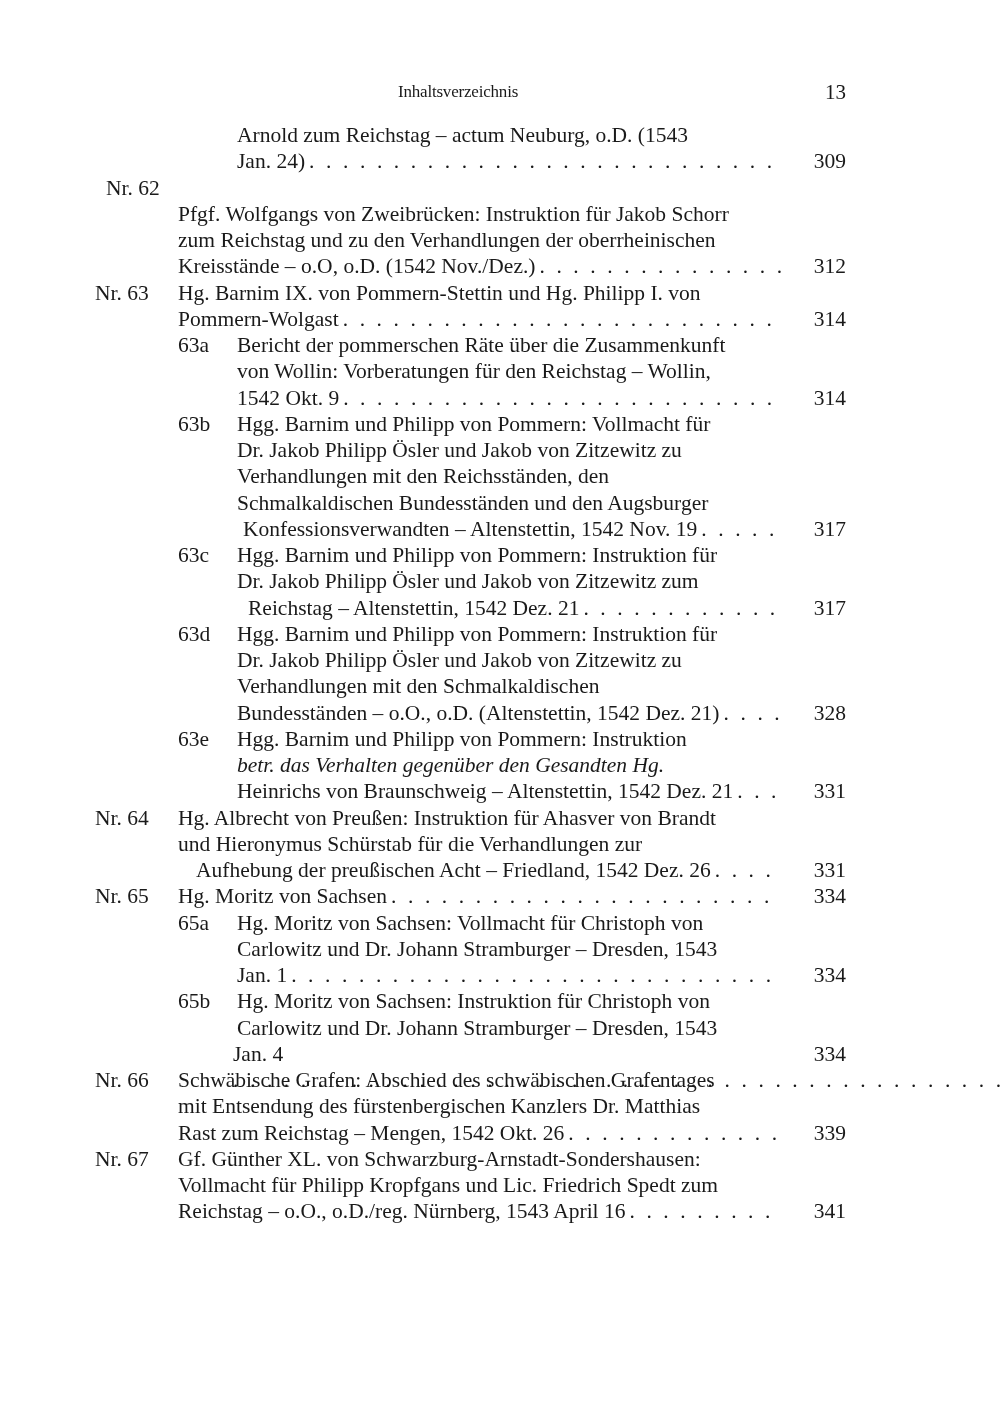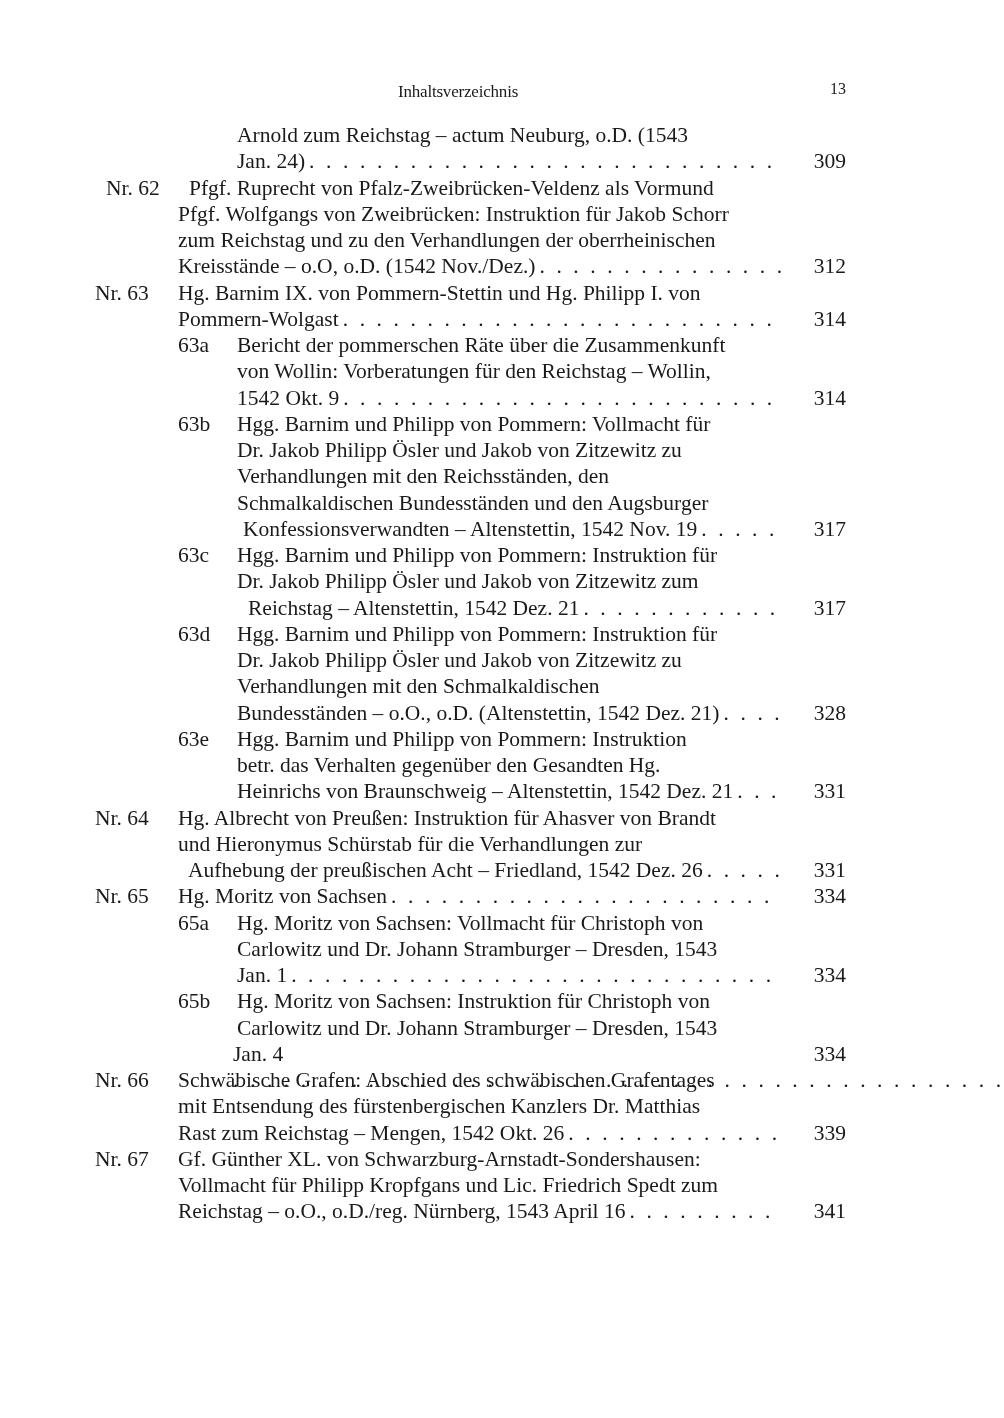--- a/index.html
+++ b/index.html
@@ -1,21 +1,21 @@
 <!DOCTYPE html>
 <html><head>
 <meta charset="utf-8">
 <style>
   html, body { margin: 0; padding: 0; background: #ffffff; }
   body { width: 1004px; height: 1418px; position: relative; overflow: hidden;
          font-family: "Liberation Serif", "DejaVu Serif", serif; color: #1a1a1a; }
   .page { position: absolute; left: 0; top: 0; width: 1004px; height: 1418px; }
   .running-head { position: absolute; top: 80px; left: 0; width: 1004px; height: 26px; }
   .running-title { position: absolute; left: 398px; top: 2px; font-size: 17px; letter-spacing: -0.2px; }
-  .page-num { position: absolute; left: 816px; top: 0; width: 30px; text-align: right; font-size: 16px; }
+  .page-num { position: absolute; left: 816px; top: 0; width: 30px; text-align: right; font-size: 21px; }
   .toc { position: absolute; left: 0; top: 122px; width: 1004px; }
   .line { position: absolute; left: 0; height: 26px; width: 1004px; font-size: 21.5px; line-height: 26px; white-space: nowrap; }
   .num { position: absolute; left: 95px; }
   .sub { position: absolute; left: 178px; }
   .t1 { position: absolute; left: 178px; }
   .t2 { position: absolute; left: 237px; }
   .fill { display: flex; align-items: baseline; position: absolute; right: 222px; }
   .dots { flex: 1 1 auto; overflow: hidden; letter-spacing: 3.1px; margin-left: 4px; color: #1a1a1a; }
   .pg { position: absolute; left: 806px; width: 40px; text-align: right; }
 </style>
@@ -34,21 +34,20 @@
       </div>
       <div class="line" style="top: 26.25px;">
         <span class="fill" style="left: 237px;">
           <span>Jan. 24)</span>
           <span class="dots">. . . . . . . . . . . . . . . . . . . . . . . . . . . . . . . . . . . . . . . . . . . . . . . . . . . . .</span>
         </span>
         <span class="pg">309</span>
       </div>
       <div class="line" style="top: 52.5px; margin-left: 11px;">
         <span class="num">Nr. 62</span>
-        <span class="t1">Pfgf. Ruprecht von Pfalz-Zweibrücken-Veldenz als Vormund</span>
       </div>
       <div class="line" style="top: 78.75px; text-align: right;">
         <span class="t1">Pfgf. Wolfgangs von Zweibrücken: Instruktion für Jakob Schorr</span>
       </div>
       <div class="line" style="top: 105px;">
         <span class="t1">zum Reichstag und zu den Verhandlungen der oberrheinischen</span>
       </div>
       <div class="line" style="top: 131.25px;">
         <span class="fill" style="left: 178px;">
           <span>Kreisstände – o.O, o.D. (1542 Nov./Dez.)</span>
@@ -129,39 +128,39 @@
         <span class="fill" style="left: 237px;">
           <span>Bundesständen – o.O., o.D. (Altenstettin, 1542 Dez. 21)</span>
           <span class="dots">. . . . . . . . . . . . . . . . . . . . . . . . . . . . . . . . . . . . . . . . . . . . . . . . . . . . .</span>
         </span>
         <span class="pg">328</span>
       </div>
       <div class="line" style="top: 603.75px;">
         <span class="sub">63e</span>
         <span class="t2">Hgg. Barnim und Philipp von Pommern: Instruktion</span>
       </div>
-      <div class="line" style="top: 630px;">
+      <div class="line" style="top: 630px; font-style: italic;">
         <span class="t2">betr. das Verhalten gegenüber den Gesandten Hg.</span>
       </div>
       <div class="line" style="top: 656.25px;">
         <span class="fill" style="left: 237px;">
           <span>Heinrichs von Braunschweig – Altenstettin, 1542 Dez. 21</span>
           <span class="dots">. . . . . . . . . . . . . . . . . . . . . . . . . . . . . . . . . . . . . . . . . . . . . . . . . . . . .</span>
         </span>
         <span class="pg">331</span>
       </div>
       <div class="line" style="top: 682.5px;">
         <span class="num">Nr. 64</span>
         <span class="t1">Hg. Albrecht von Preußen: Instruktion für Ahasver von Brandt</span>
       </div>
       <div class="line" style="top: 708.75px;">
         <span class="t1">und Hieronymus Schürstab für die Verhandlungen zur</span>
       </div>
       <div class="line" style="top: 735px;">
-        <span class="fill" style="left: 188px;">
+        <span class="fill" style="left: 196px;">
           <span>Aufhebung der preußischen Acht – Friedland, 1542 Dez. 26</span>
           <span class="dots">. . . . . . . . . . . . . . . . . . . . . . . . . . . . . . . . . . . . . . . . . . . . . . . . . . . . .</span>
         </span>
         <span class="pg">331</span>
       </div>
       <div class="line" style="top: 761.25px;">
         <span class="num">Nr. 65</span>
         <span class="fill" style="left: 178px;">
           <span>Hg. Moritz von Sachsen</span>
           <span class="dots">. . . . . . . . . . . . . . . . . . . . . . . . . . . . . . . . . . . . . . . . . . . . . . . . . . . . .</span>

